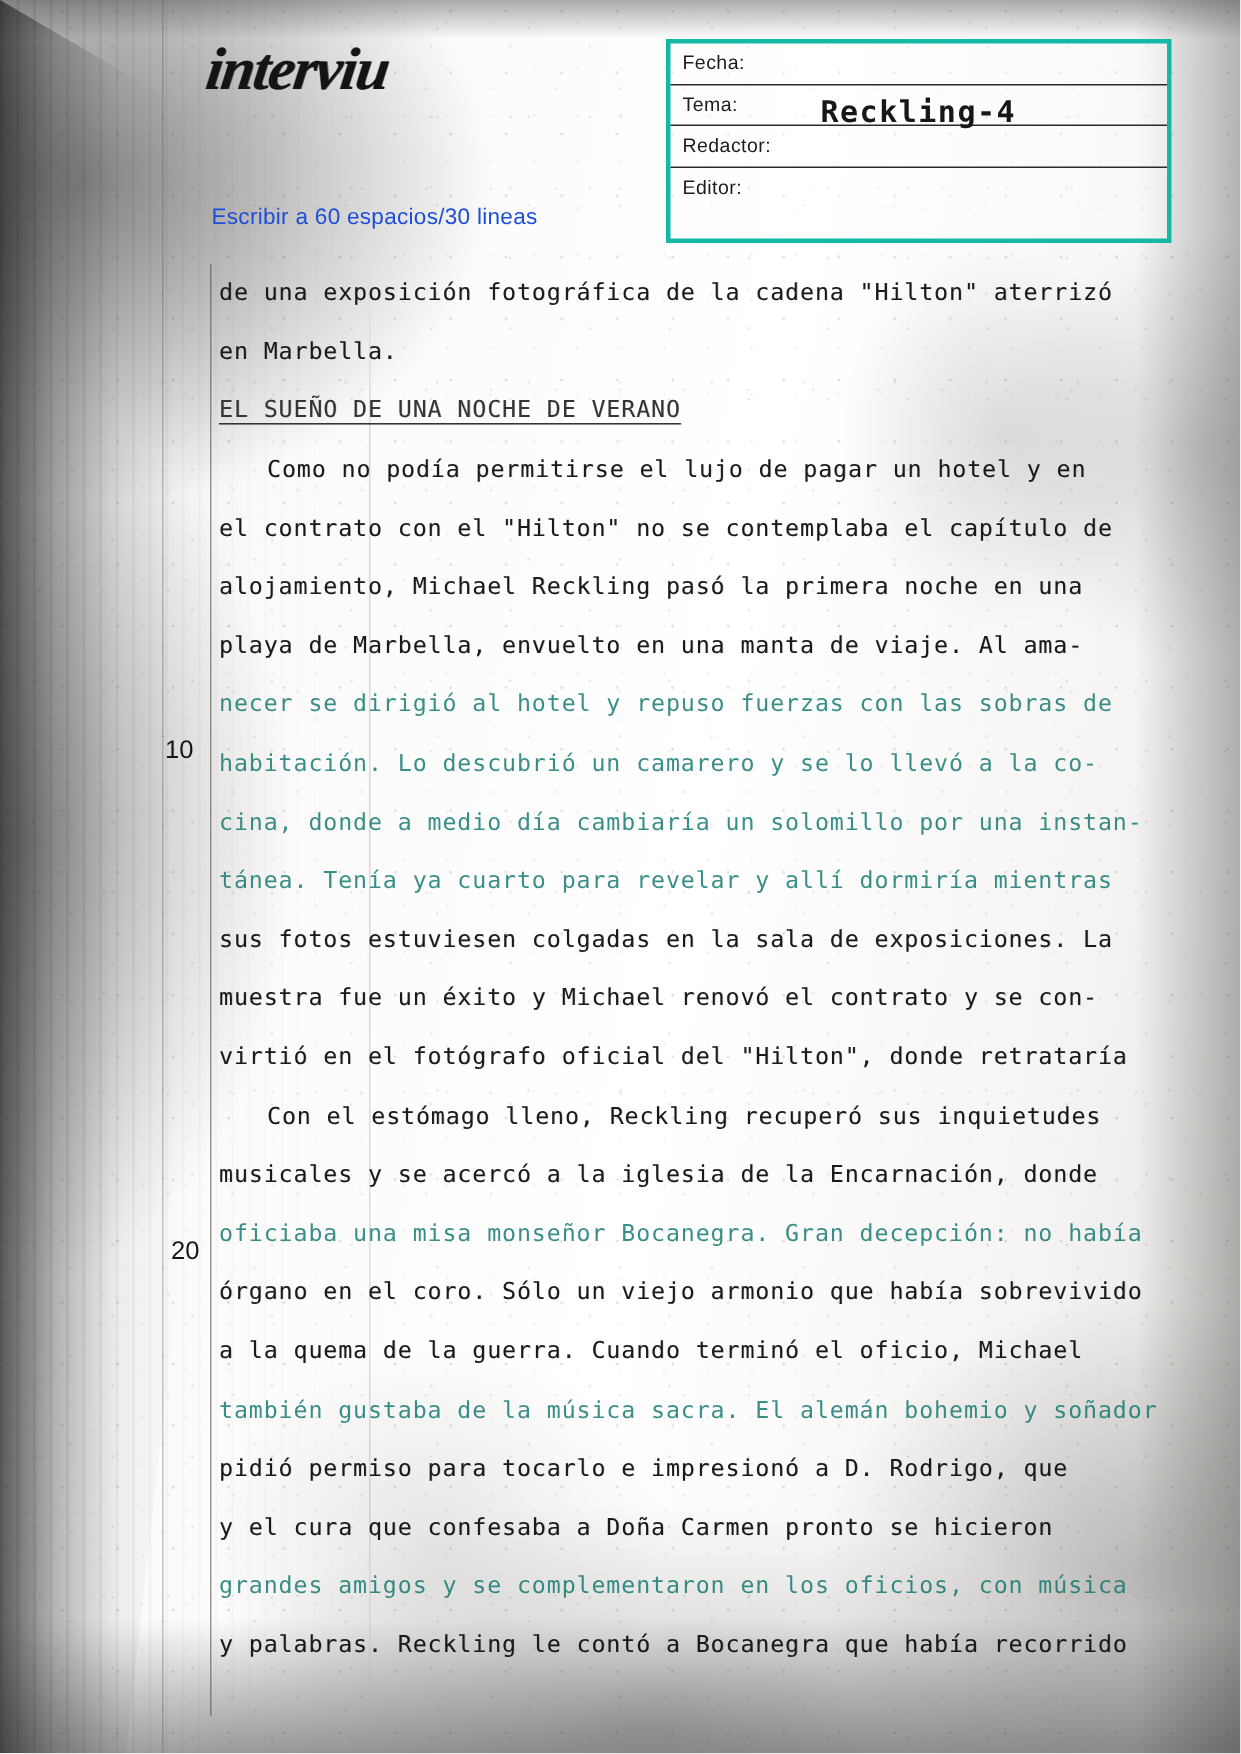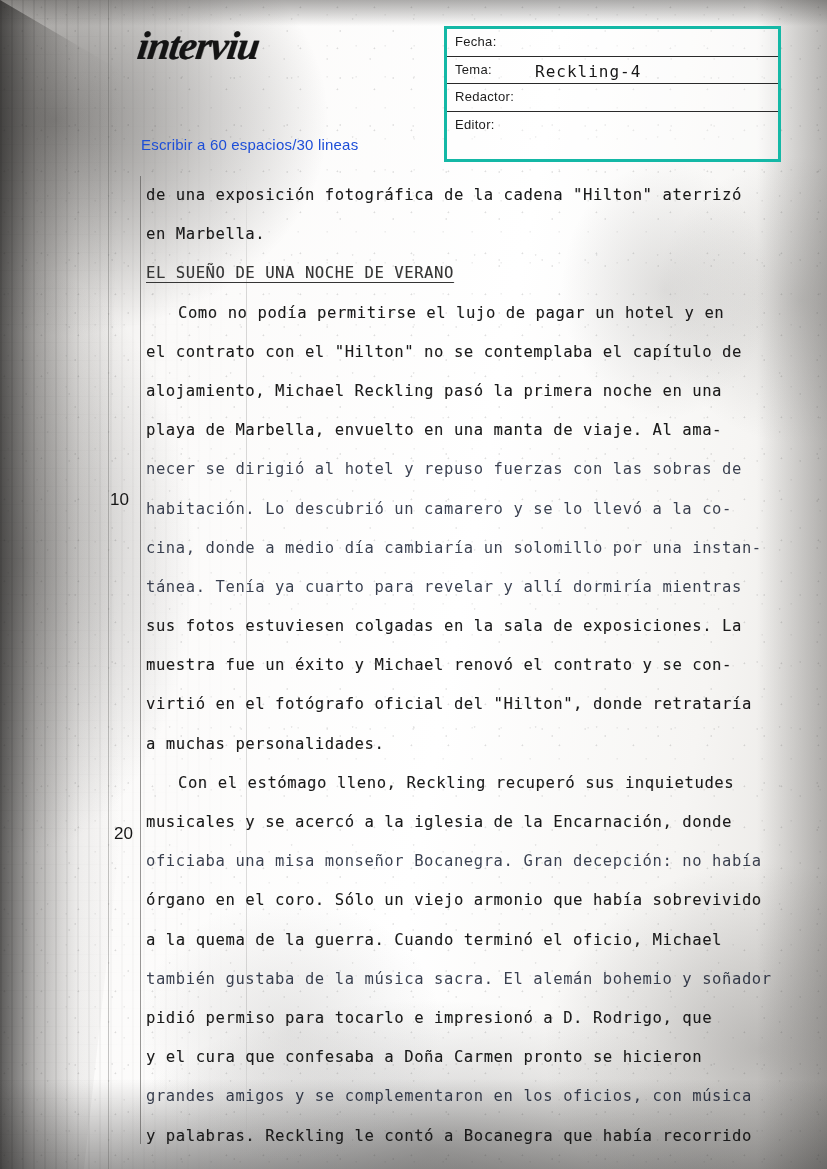--- a/index.html
+++ b/index.html
@@ -122,26 +122,27 @@
     position: absolute;
     left: 8px;
     top: 5px;
     font-family: "Liberation Sans", sans-serif;
     font-size: 13px;
     color: #1c1c1c;
     letter-spacing: 0.3px;
   }
   .formvalue {
     position: absolute;
-    left: 88px;
+    left: 100px;
     top: 5px;
     font-family: "DejaVu Sans Mono", monospace;
-    font-size: 16px;
+    font-size: 20px;
     letter-spacing: 1px;
     color: #171717;
+    font-weight: bold;
   }
 
   
   .instruction {
     position: absolute;
     left: 141px;
     top: 136px;
     font-family: "Liberation Sans", sans-serif;
     font-size: 15px;
     color: #1d4ed8;
@@ -168,21 +169,21 @@
     height: 39.2px;
     font-family: "DejaVu Sans Mono", monospace;
     font-size: 15.5px;
     letter-spacing: 0.6px;
     color: #1a1a1a;
     white-space: pre;
     text-shadow: 0.35px 0 0 rgba(0,0,0,0.25);
   }
   .tline .txt { position: absolute; left: 0; top: 6px; }
   .tline.indent .txt { left: 32px; }
-  .tline.faded .txt { color: #0f172a; text-shadow: none; opacity: 0.82; }
+  .tline.faded .txt { color: #0f766e; text-shadow: none; opacity: 0.82; }
   .heading .txt { text-decoration: underline; text-underline-offset: 4px; color: #353535; }
 
   
   .linenum {
     position: absolute;
     font-family: "Liberation Sans", sans-serif;
     font-size: 17px;
     color: #161616;
     font-weight: 500;
   }
@@ -263,21 +264,20 @@
       <div class="tline"><span class="txt">el contrato con el "Hilton" no se contemplaba el capítulo de</span></div>
       <div class="tline"><span class="txt">alojamiento, Michael Reckling pasó la primera noche en una</span></div>
       <div class="tline"><span class="txt">playa de Marbella, envuelto en una manta de viaje. Al ama-</span></div>
       <div class="tline faded"><span class="txt">necer se dirigió al hotel y repuso fuerzas con las sobras de</span></div>
       <div class="tline faded"><span class="txt">habitación. Lo descubrió un camarero y se lo llevó a la co-</span></div>
       <div class="tline faded"><span class="txt">cina, donde a medio día cambiaría un solomillo por una instan-</span></div>
       <div class="tline faded"><span class="txt">tánea. Tenía ya cuarto para revelar y allí dormiría mientras</span></div>
       <div class="tline"><span class="txt">sus fotos estuviesen colgadas en la sala de exposiciones. La</span></div>
       <div class="tline"><span class="txt">muestra fue un éxito y Michael renovó el contrato y se con-</span></div>
       <div class="tline"><span class="txt">virtió en el fotógrafo oficial del "Hilton", donde retrataría</span></div>
-      <div class="tline"><span class="txt">a muchas personalidades.</span></div>
       <div class="tline indent"><span class="txt">Con el estómago lleno, Reckling recuperó sus inquietudes</span></div>
       <div class="tline"><span class="txt">musicales y se acercó a la iglesia de la Encarnación, donde</span></div>
       <div class="tline faded"><span class="txt">oficiaba una misa monseñor Bocanegra. Gran decepción: no había</span></div>
       <div class="tline"><span class="txt">órgano en el coro. Sólo un viejo armonio que había sobrevivido</span></div>
       <div class="tline"><span class="txt">a la quema de la guerra. Cuando terminó el oficio, Michael</span></div>
       <div class="tline faded"><span class="txt">también gustaba de la música sacra. El alemán bohemio y soñador</span></div>
       <div class="tline"><span class="txt">pidió permiso para tocarlo e impresionó a D. Rodrigo, que</span></div>
       <div class="tline"><span class="txt">y el cura que confesaba a Doña Carmen pronto se hicieron</span></div>
       <div class="tline faded"><span class="txt">grandes amigos y se complementaron en los oficios, con música</span></div>
       <div class="tline"><span class="txt">y palabras. Reckling le contó a Bocanegra que había recorrido</span></div>

